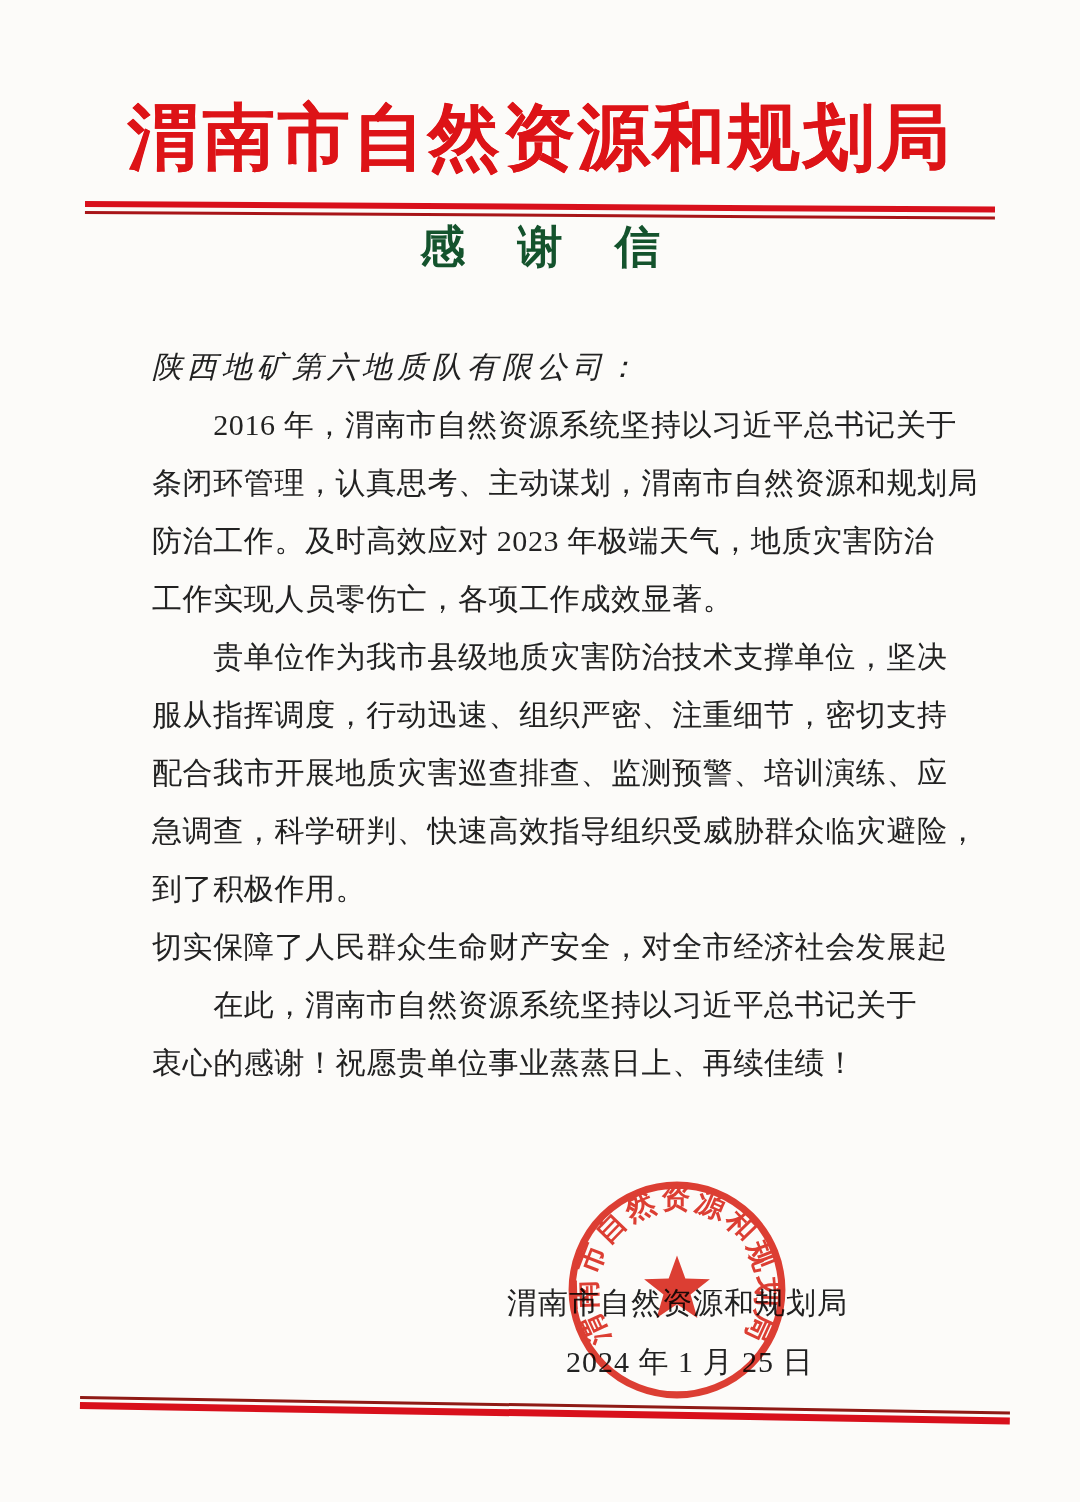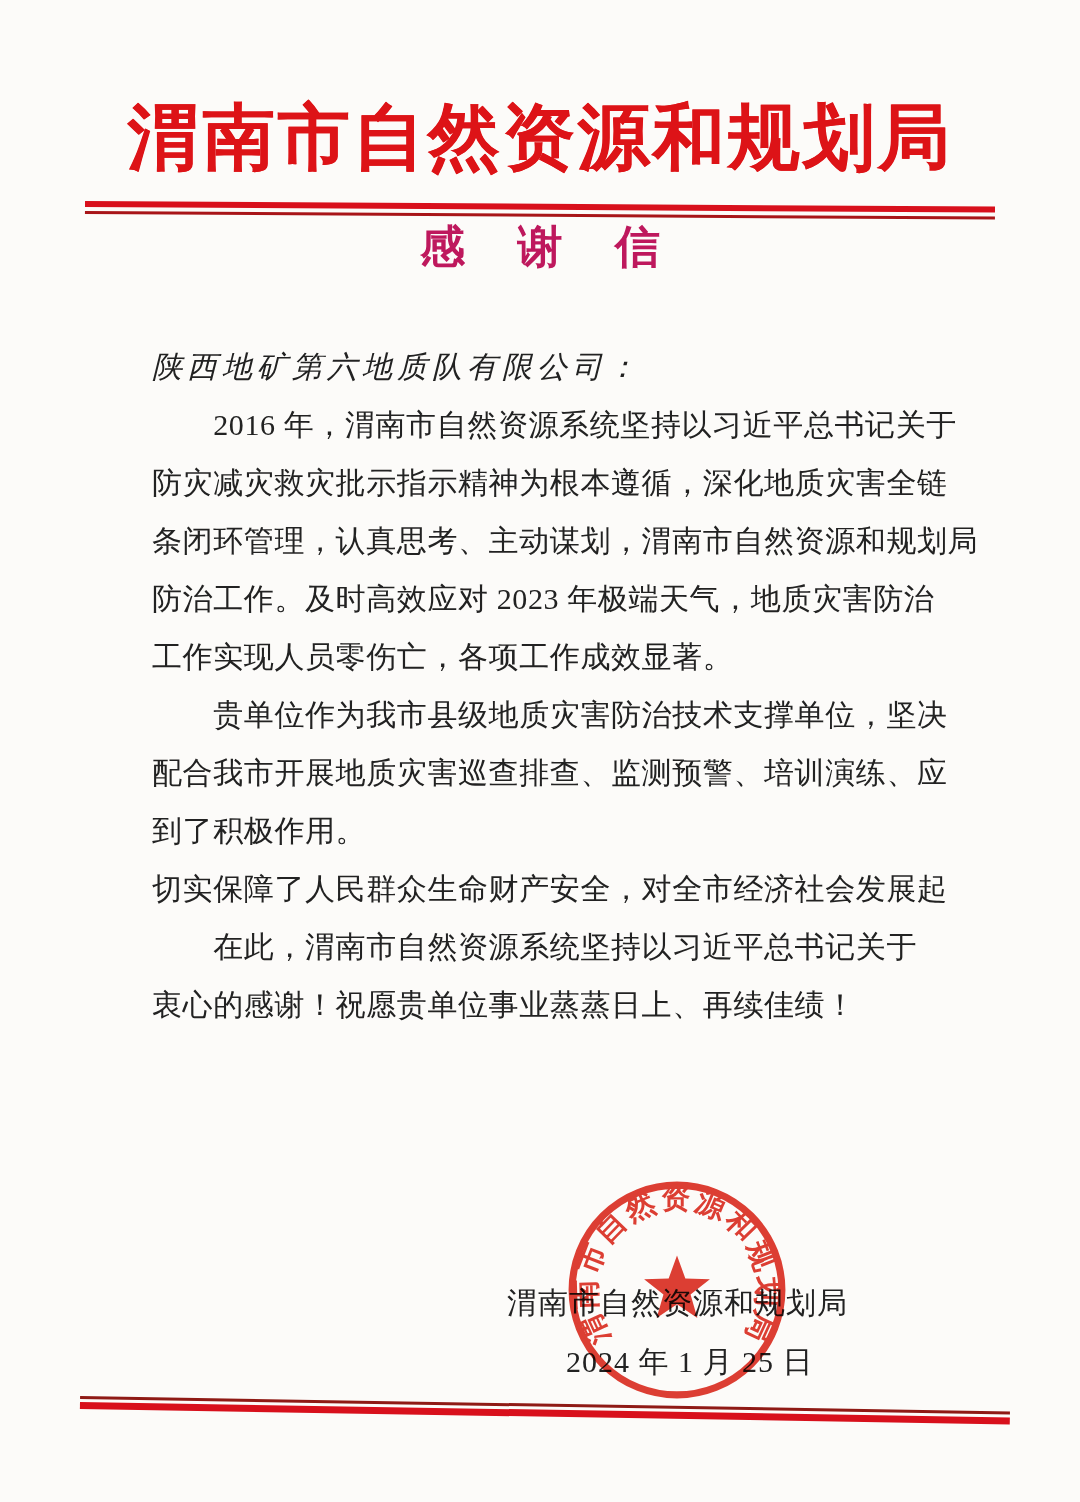--- a/index.html
+++ b/index.html
@@ -30,21 +30,21 @@
     transform:rotate(0.35deg);transform-origin:left center;
   }
   .header-rule .thick{height:6px;background:#d8101c;}
   .header-rule .thin{height:2.5px;background:#a81518;margin-top:4px;}
 
   .doc-title{
     position:absolute;top:222px;left:0;width:1080px;
     text-align:center;
     font-size:45px;line-height:50px;font-weight:bold;
     letter-spacing:20px;text-indent:20px;
-    color:#be185d;
+    color:#14532d;
     font-family:"Liberation Sans","DejaVu Sans",sans-serif;
     white-space:nowrap;
   }
 
   
   .body-block{
     position:absolute;left:152px;top:338px;width:830px;
   }
   .line{
     height:58px;line-height:58px;
@@ -91,26 +91,27 @@
   <div class="header-rule">
     <div class="thick"></div>
     <div class="thin"></div>
   </div>
 
   <div class="doc-title">感 谢 信</div>
 
   <div class="body-block">
     <div class="line salutation">陕西地矿第六地质队有限公司：</div>
     <div class="line">　　2016 年，渭南市自然资源系统坚持以习近平总书记关于</div>
-    <div class="line">防灾减灾救灾批示指示精神为根本遵循，深化地质灾害全链</div>
     <div class="line">条闭环管理，认真思考、主动谋划，渭南市自然资源和规划局</div>
     <div class="line">防治工作。及时高效应对 2023 年极端天气，地质灾害防治</div>
     <div class="line">工作实现人员零伤亡，各项工作成效显著。</div>
     <div class="line">　　贵单位作为我市县级地质灾害防治技术支撑单位，坚决</div>
+    <div class="line">服从指挥调度，行动迅速、组织严密、注重细节，密切支持</div>
     <div class="line">配合我市开展地质灾害巡查排查、监测预警、培训演练、应</div>
+    <div class="line">急调查，科学研判、快速高效指导组织受威胁群众临灾避险，</div>
     <div class="line">到了积极作用。</div>
     <div class="line">切实保障了人民群众生命财产安全，对全市经济社会发展起</div>
     <div class="line">　　在此，渭南市自然资源系统坚持以习近平总书记关于</div>
     <div class="line">衷心的感谢！祝愿贵单位事业蒸蒸日上、再续佳绩！</div>
   </div>
 
   <div class="signature">渭南市自然资源和规划局</div>
 
   <div class="date">2024 年 1 月 25 日</div>
 

